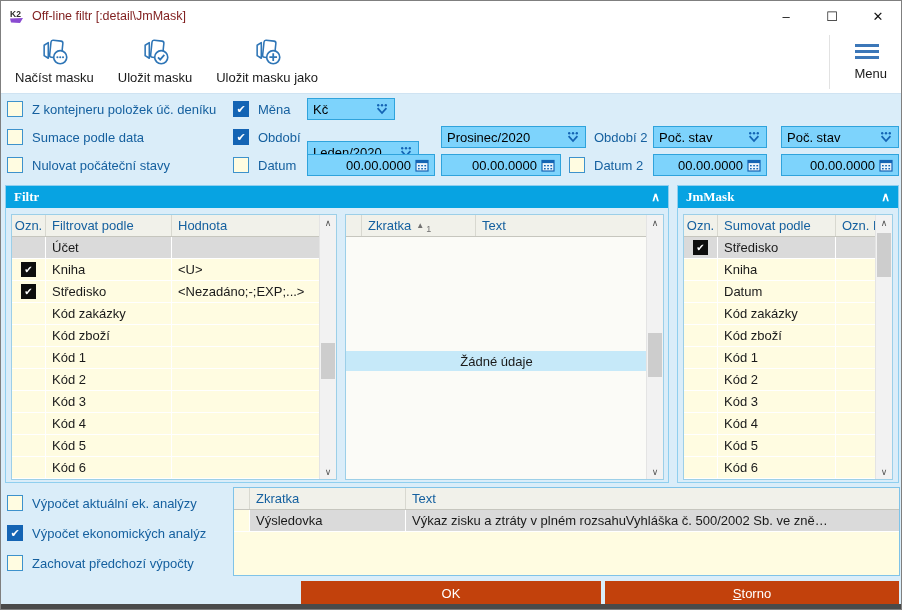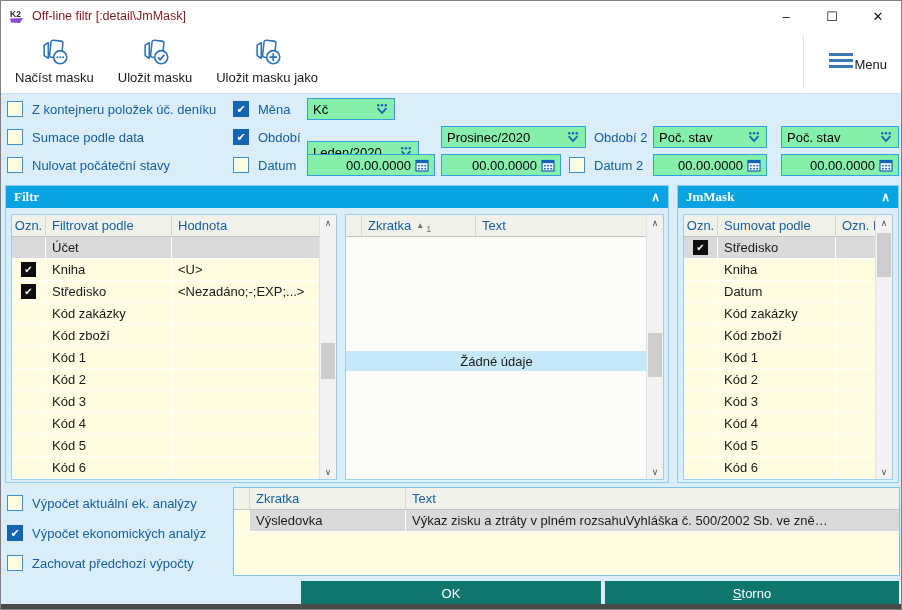--- a/index.html
+++ b/index.html
@@ -13,30 +13,30 @@
   .win-btn{width:46px;height:30px;display:flex;align-items:center;justify-content:center;
            font-size:13px;color:#111;cursor:pointer;}
   
   .toolbar{position:absolute;left:0;top:30px;right:0;height:62px;background:#ffffff;border-bottom:1px solid #cfe3f2;}
   .tool-buttons{position:absolute;left:2px;top:2px;bottom:2px;display:flex;}
   .tool-btn{display:flex;flex-direction:column;align-items:center;justify-content:flex-end;
             padding:4px 12px 6px;cursor:pointer;color:#1a1a1a;}
   .tool-btn .lbl{margin-top:2px;white-space:nowrap;}
   .menu-wrap{position:absolute;right:6px;top:4px;bottom:4px;display:flex;align-items:center;
              border-left:1px solid #e2e2e2;padding-left:16px;}
-  .menu-btn{display:flex;flex-direction:row;align-items:flex-end;cursor:pointer;padding:2px 8px;}
+  .menu-btn{display:flex;flex-direction:column;align-items:flex-start;cursor:pointer;padding:2px 8px;}
   .menu-btn .lbl{margin-top:3px;color:#1a1a1a;}
   
   .opt{position:absolute;display:flex;align-items:center;gap:9px;height:22px;color:#15609F;cursor:pointer;}
   .cb{width:16px;height:16px;box-sizing:border-box;border:1px solid #3D92CC;background:#FFFCE1;flex:0 0 auto;
       display:flex;align-items:center;justify-content:center;font-size:11px;color:transparent;}
   .cb.checked{background:#1464B4;border-color:#1464B4;color:#fff;}
   .cb.checked::after{content:"✔";}
   
-  .field{position:absolute;height:22px;box-sizing:border-box;background:#86efac;border:1px solid #2FA3DC;
+  .field{position:absolute;height:22px;box-sizing:border-box;background:#7dd3fc;border:1px solid #2FA3DC;
          display:flex;align-items:center;padding:0 5px;color:#000;cursor:text;}
   .field .val{flex:1;white-space:nowrap;overflow:hidden;}
   .field.date .val{text-align:right;margin-right:4px;}
   .ficon{flex:0 0 auto;display:flex;align-items:center;cursor:pointer;}
   
   .panel{position:absolute;box-sizing:border-box;border:1px solid #8FCFEF;background:#DAEDF9;}
   .panel-header{height:22px;background:#07A3E2;color:#fff;font-weight:bold;display:flex;align-items:center;
                 padding:0 8px;}
   .panel-header .ph-title{flex:1;font-family:Liberation Serif, serif;}
   .panel-header .collapse{cursor:pointer;font-weight:bold;font-size:12px;}
@@ -65,21 +65,21 @@
               display:flex;align-items:center;justify-content:center;color:#1a1a1a;}
   
   .sb{position:absolute;right:0;top:0;bottom:0;width:16px;background:#F2F2F2;border-left:1px solid #E4E4E4;cursor:pointer;}
   .sb-a{height:15px;display:flex;align-items:center;justify-content:center;font-size:9px;color:#555;}
   .sb-a.down{position:absolute;bottom:0;left:0;right:0;}
   .sb-thumb{position:absolute;left:1px;right:1px;background:#CDCDCD;}
   
   .bottom-table{position:absolute;left:232px;top:486px;width:667px;height:89px;box-sizing:border-box;
                 border:1px solid #7FC3E8;background:#FFFCE1;}
   .bottom-fill{flex:1;background:#FFFCE1;}
-  .btn{position:absolute;top:580px;height:24px;background:#0f766e;color:#fff;display:flex;align-items:center;
+  .btn{position:absolute;top:580px;height:24px;background:#c2410c;color:#fff;display:flex;align-items:center;
        justify-content:center;cursor:pointer;}
   .bottom-strip{position:absolute;left:0;right:0;bottom:0;height:5px;background:#4A4A4A;}
   .cream-first{background:#FFFCE1;}
 </style>
 </head>
 <body>
 
 <div class="window">
 
   <div class="titlebar">

